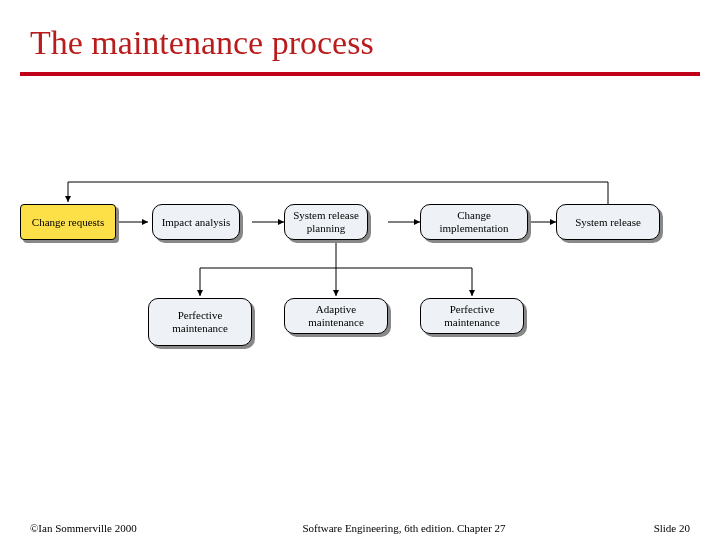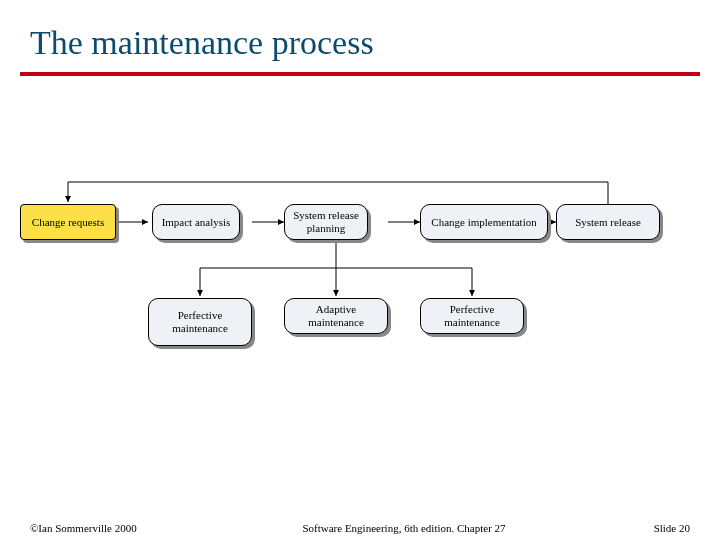--- a/index.html
+++ b/index.html
@@ -11,21 +11,21 @@
     background: #fff;
     position: relative;
     overflow: hidden;
   }
   .title {
     position: absolute;
     top: 24px;
     left: 30px;
     font-size: 34px;
     font-weight: normal;
-    color: #0c4a6e;
+    color: #b91c1c;
   }
   .title-rule {
     position: absolute;
     top: 72px;
     left: 20px;
     width: 680px;
     height: 4px;
     background: #c00018;
   }
   .diagram {
@@ -120,21 +120,21 @@
   <div class="node process" style="left:132px; top:26px; width:88px; height:36px;">
     <div class="shadow"></div>
     <div class="face">Impact
 analysis</div>
   </div>
   <div class="node process" style="left:264px; top:26px; width:84px; height:36px;">
     <div class="shadow"></div>
     <div class="face">System release
 planning</div>
   </div>
-  <div class="node process" style="left:400px; top:26px; width:128px; height:36px;">
+  <div class="node process" style="left:400px; top:26px; width:108px; height:36px;">
     <div class="shadow"></div>
     <div class="face">Change
 implementation</div>
   </div>
   <div class="node process" style="left:536px; top:26px; width:104px; height:36px;">
     <div class="shadow"></div>
     <div class="face">System
 release</div>
   </div>
 

